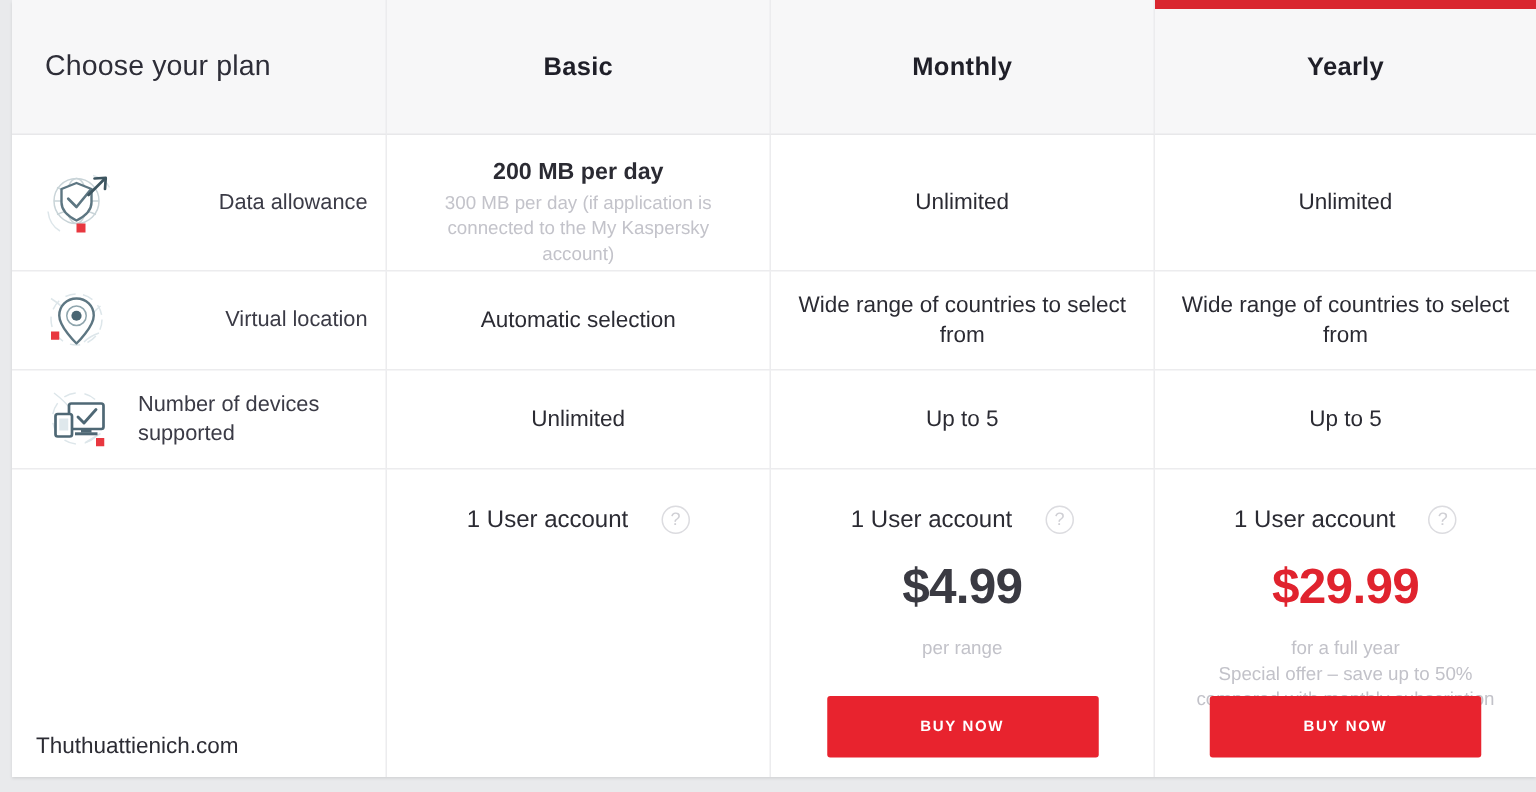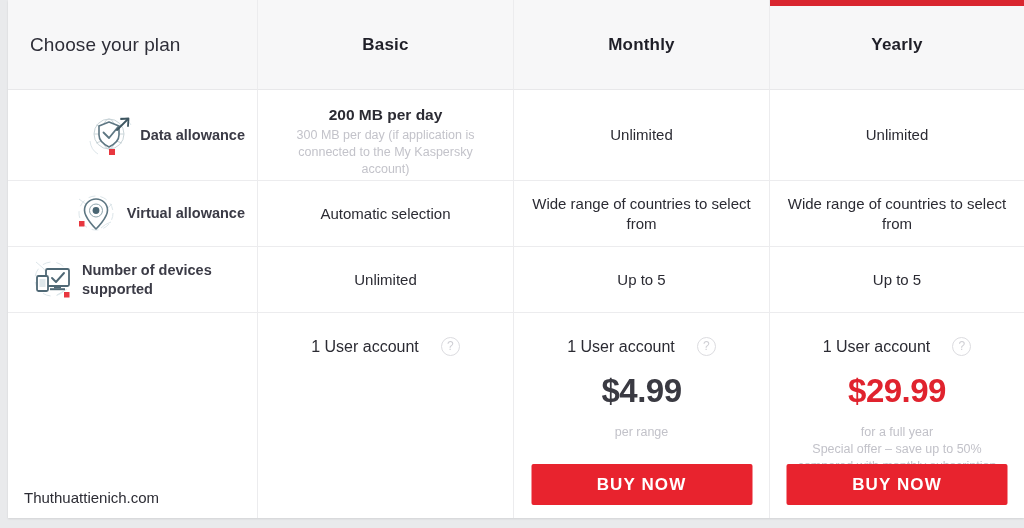--- a/index.html
+++ b/index.html
@@ -76,24 +76,24 @@
     left: 0; top: 0;
     width: 100%;
     height: 6px;
     background: #d9262f;
     z-index: 4;
   }
 
   
   .feat {
     flex-direction: row;
-    justify-content: flex-end;
+    justify-content: space-between;
     text-align: left;
     padding-left: 18px;
-    font-weight: bold;
+    gap: 10px;
   }
   .feat-icon {
     flex: 0 0 auto;
     width: 56px;
     height: 48px;
     position: relative;
   }
   .feat-label {
     font-size: 14.5px;
     color: #3b3b46;
@@ -156,28 +156,28 @@
     color: #c2c2c9;
     margin-top: 14px;
     line-height: 1.35;
     max-width: 228px;
   }
   .buy {
     position: absolute;
     left: 50%;
     transform: translateX(-50%);
     bottom: 13px;
-    width: 221px;
+    width: 181px;
     height: 41px;
     background: #e8232e;
     color: #ffffff;
     border: none;
     border-radius: 2px;
     font-family: "Liberation Sans", sans-serif;
-    font-size: 17px;
+    font-size: 10px;
     font-weight: 700;
     letter-spacing: 1.1px;
     cursor: pointer;
   }
   .watermark {
     position: absolute;
     left: 16px;
     bottom: 12px;
     font-size: 15px;
     color: #2c2c34;
@@ -244,21 +244,21 @@
               <path d="M8 9 Q16 14 20 20"></path>
               <path d="M40 32 Q34 34 30 38"></path>
               <path d="M41 14 Q36 18 34 22"></path>
             </g>
             <path d="M25 9 C18.5 9 13.5 14 13.5 20.3 C13.5 28 25 39 25 39 C25 39 36.5 28 36.5 20.3 C36.5 14 31.5 9 25 9 Z" fill="#ffffff" stroke="#5d7682" stroke-width="1.6" stroke-linejoin="round"></path>
             <circle cx="25" cy="20.5" r="6.5" fill="none" stroke="#8fa5ad" stroke-width="1"></circle>
             <circle cx="25" cy="20.5" r="3.4" fill="#4a6673"></circle>
             <rect x="8" y="31" width="5.5" height="5.5" fill="#e8373f"></rect>
           </svg>
         </div>
-        <div class="feat-label">Virtual allowance</div>
+        <div class="feat-label">Virtual location</div>
       </div>
       <div class="cell">
         <div class="val-main">Automatic selection</div>
       </div>
       <div class="cell">
         <div class="val-main">Wide range of countries to select from</div>
       </div>
       <div class="cell last-col">
         <div class="val-main">Wide range of countries to select from</div>
       </div>

